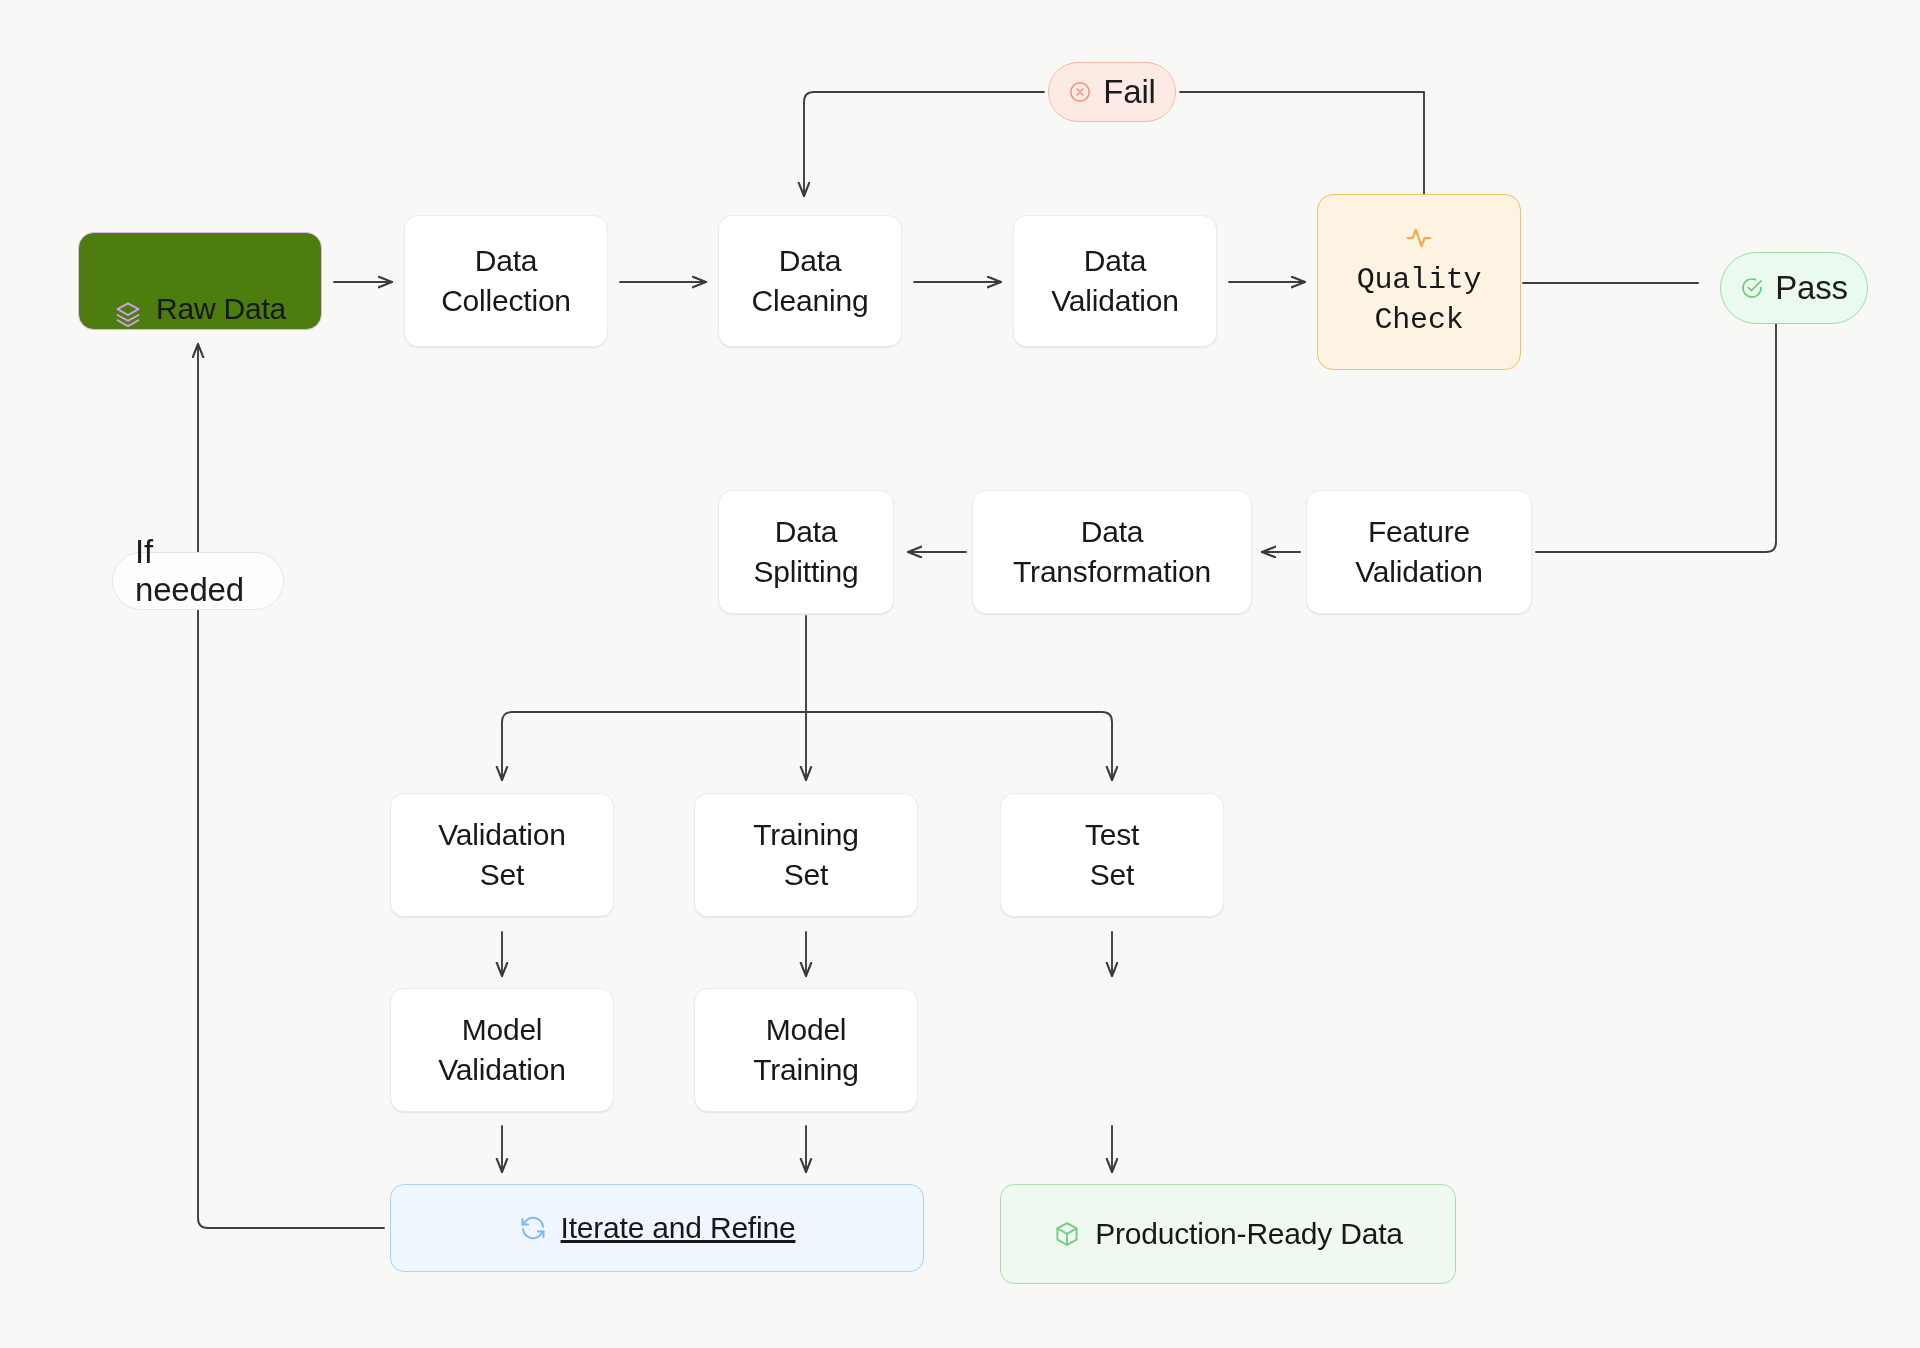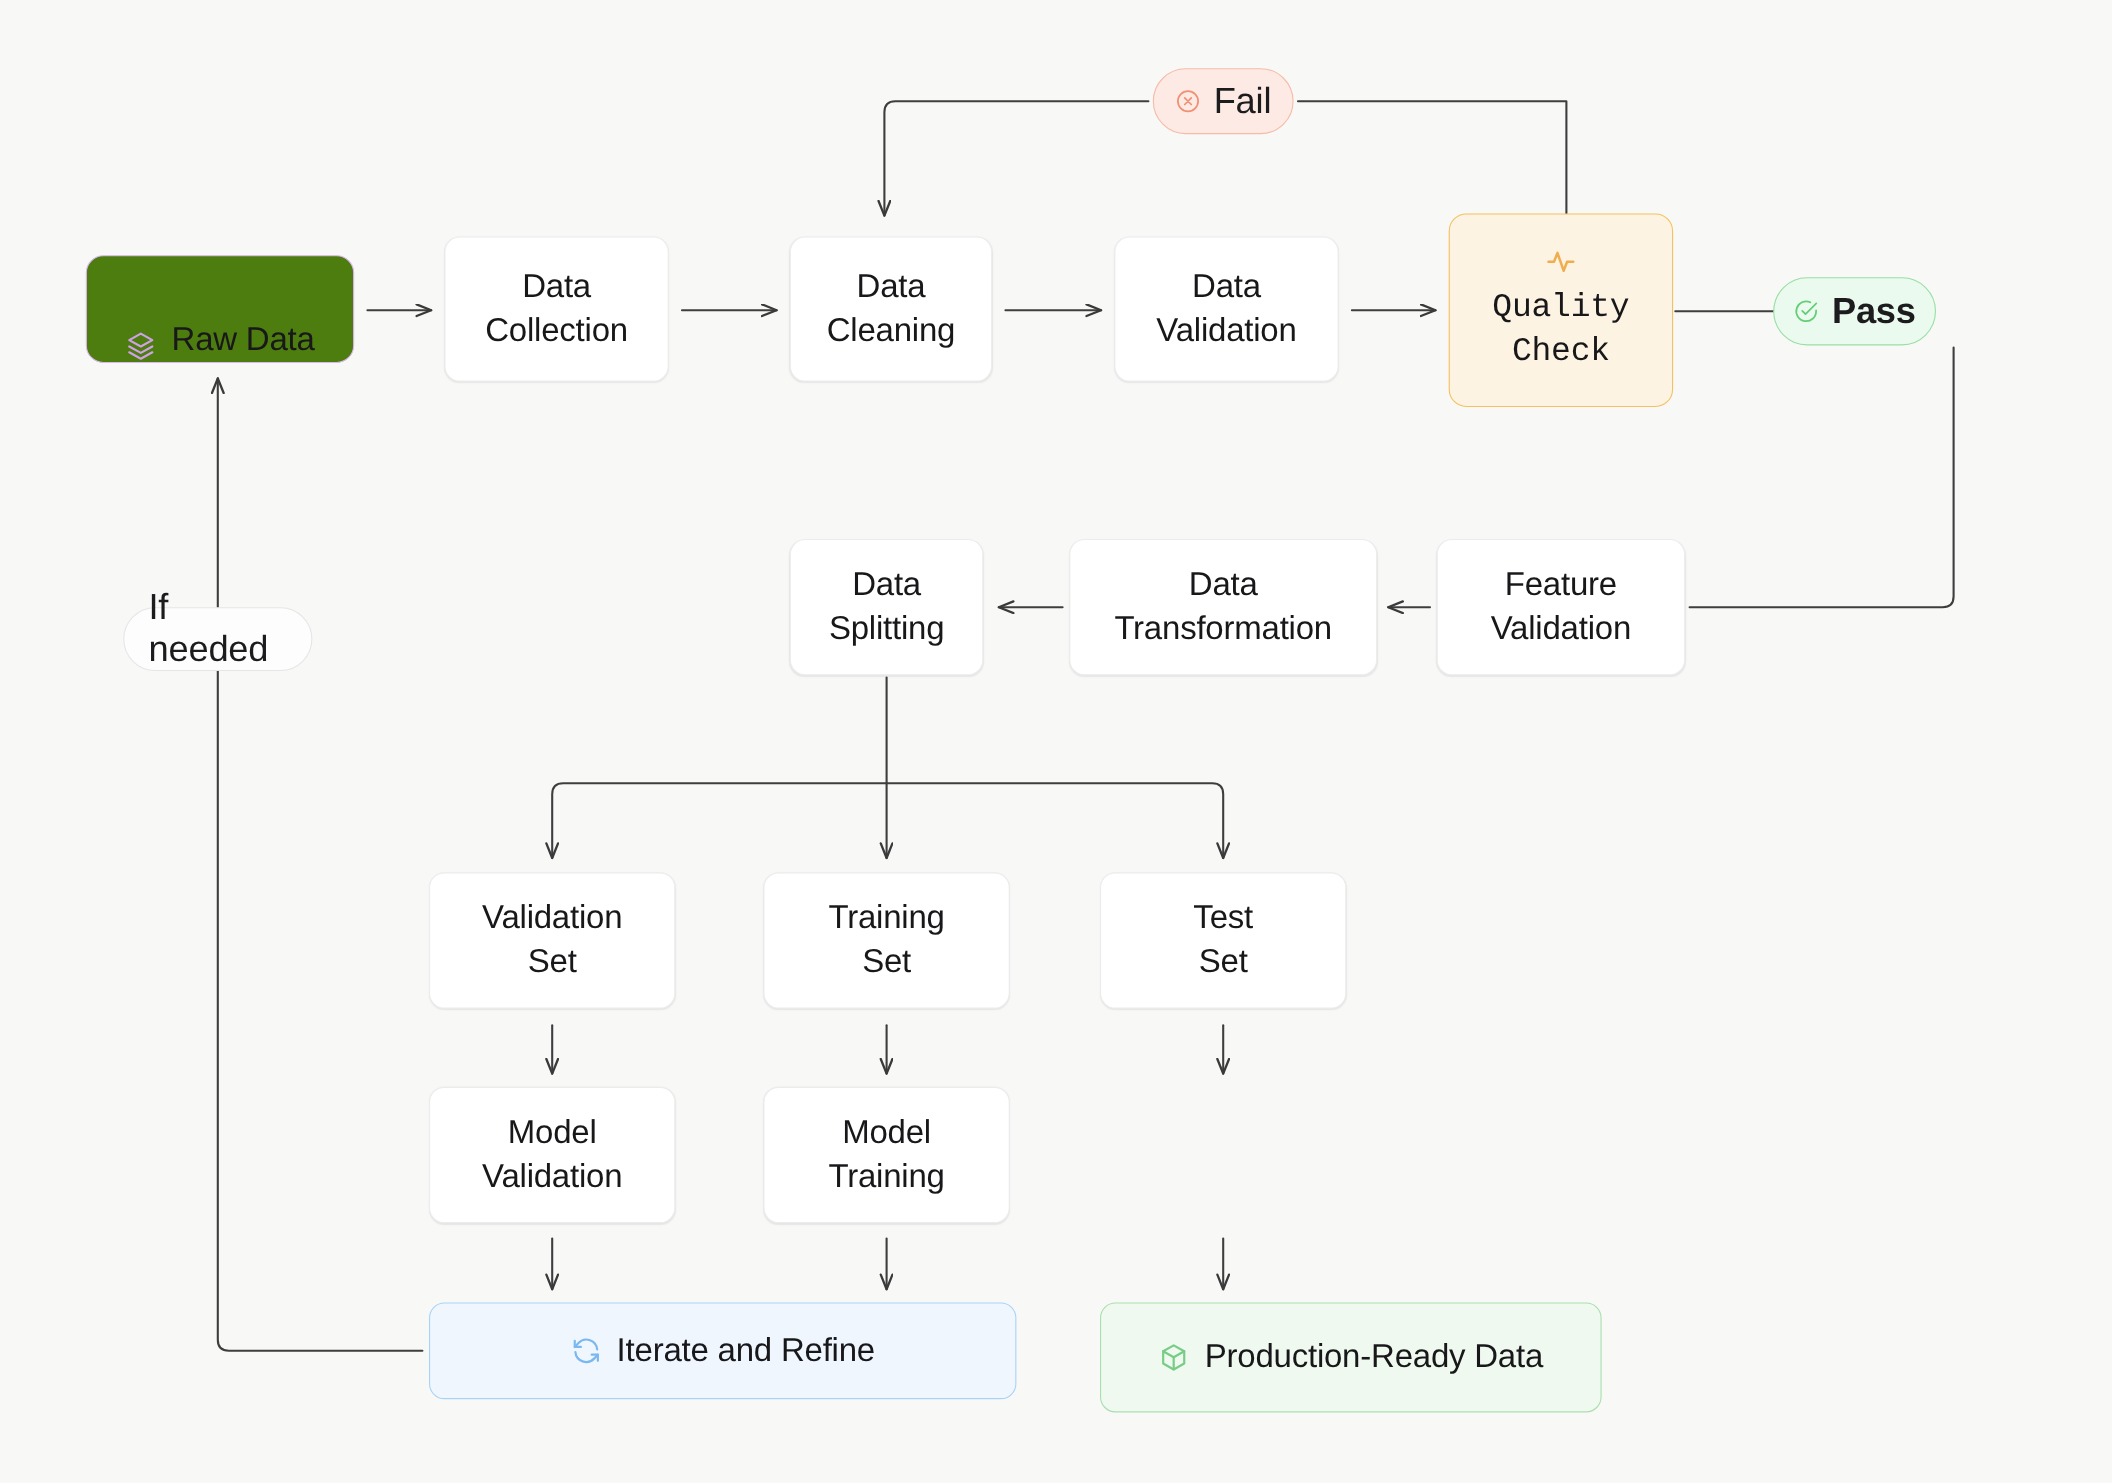--- a/index.html
+++ b/index.html
@@ -54,20 +54,21 @@
     background: #fdf3e2;
     border: 1.8px solid #f5c05e;
     border-radius: 16px;
     box-shadow: none;
   }
   .node.iterate {
     background: #eff6fe;
     border: 1.5px solid #a8d3f7;
     border-radius: 14px;
     box-shadow: none;
+    text-decoration: underline;
   }
   .node.production {
     background: #eff9ef;
     border: 1.5px solid #a9dfae;
     border-radius: 14px;
     box-shadow: none;
   }
   
   .node.with-icon {
     flex-direction: row;
@@ -263,21 +264,21 @@
   <div class="badge fail" style="left:1048px; top:62px; width:128px; height:60px;">
     <span class="ico">
       <svg width="24" height="24" viewBox="0 0 24 24" fill="none" stroke="#f09173" stroke-width="1.6" stroke-linecap="round" stroke-linejoin="round">
         <circle cx="12" cy="12" r="9.2"></circle>
         <path d="M9 9 L15 15 M15 9 L9 15"></path>
       </svg>
     </span>
     <span class="lbl">Fail</span>
   </div>
 
-  <div class="badge pass" style="left:1612px; top:252px; width:148px; height:62px;font-weight:bold;">
+  <div class="badge pass" style="left:1720px; top:252px; width:148px; height:72px;">
     <span class="ico">
       <svg width="24" height="24" viewBox="0 0 24 24" fill="none" stroke="#63cd77" stroke-width="1.6" stroke-linecap="round" stroke-linejoin="round">
         <path d="M21 11.2V12a9 9 0 1 1-5.3-8.2"></path>
         <path d="M8.4 11.6 L11.4 14.6 L21.2 4.8"></path>
       </svg>
     </span>
     <span class="lbl">Pass</span>
   </div>
 
   <div class="badge plain" style="left:112px; top:552px; width:172px; height:58px;">

